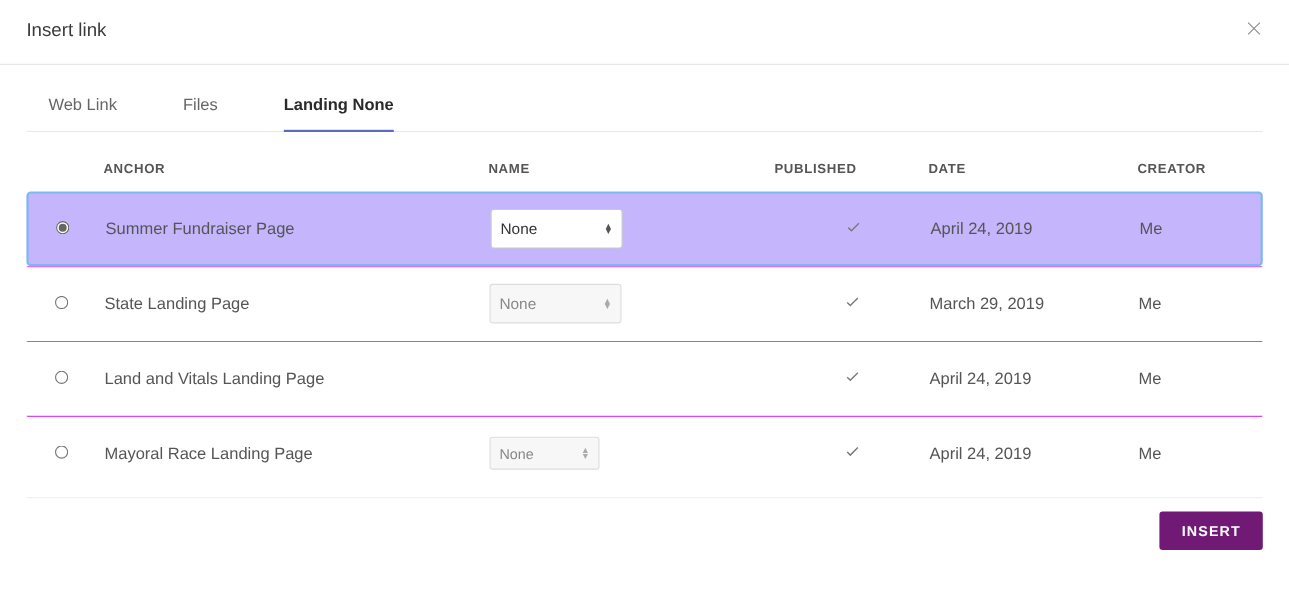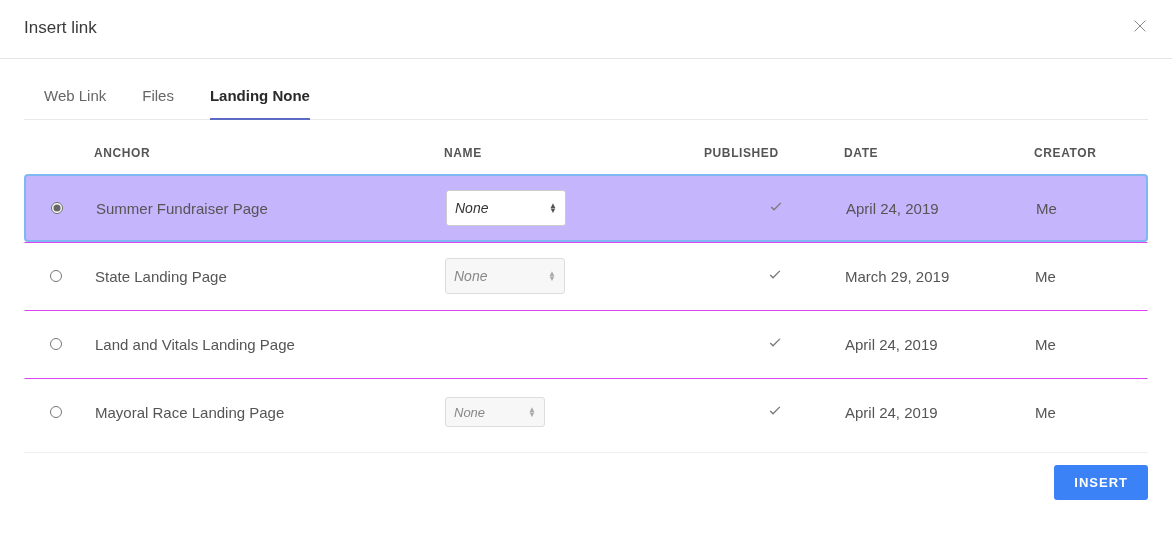--- a/index.html
+++ b/index.html
@@ -29,21 +29,21 @@
   }
   .close-icon {
     color: #999;
     cursor: pointer;
     display: flex; align-items:center; justify-content:center;
   }
   .close-icon svg { width: 16px; height: 16px; stroke: #888; }
   .body { padding: 0 24px 24px 24px; }
   .tabs {
     display: flex;
-    gap: 36px;
+    gap: 60px;
     padding: 28px 0 0 20px;
     border-bottom: 1px solid #e8e8e8;
   }
   .tab {
     padding: 0 0 14px 0;
     font-size: 15px;
     color: #666;
     cursor: pointer;
     border-bottom: 2px solid transparent;
     margin-bottom: -1px;
@@ -96,21 +96,20 @@
   .anchor-cell select, .anchor-cell .select-shell {
     width: 120px;
     height: 36px;
     font-size: 14px;
     padding: 0 8px;
     border: 1px solid #ccc;
     border-radius: 3px;
     background: #fff;
     color: #333;
     position: relative;
-    font-style: italic;
   }
   .select-shell {
     display: inline-flex;
     align-items: center;
     justify-content: space-between;
     cursor: pointer;
   }
   .select-shell.disabled {
     background: #f7f7f7;
     color: #888;
@@ -137,21 +136,21 @@
   .date-cell { font-size: 15px; color: #555; }
   .creator-cell { font-size: 15px; color: #555; }
   .footer {
     display: flex;
     justify-content: flex-end;
     border-top: 1px solid #eee;
     padding-top: 12px;
     margin-top: 6px;
   }
   .insert-btn {
-    background: #3b82f6;
+    background: #701a75;
     color: #fff;
     border: none;
     border-radius: 3px;
     padding: 10px 20px;
     font-size: 13px;
     letter-spacing: 1px;
     font-weight: 600;
     cursor: pointer;
   }
 </style>

